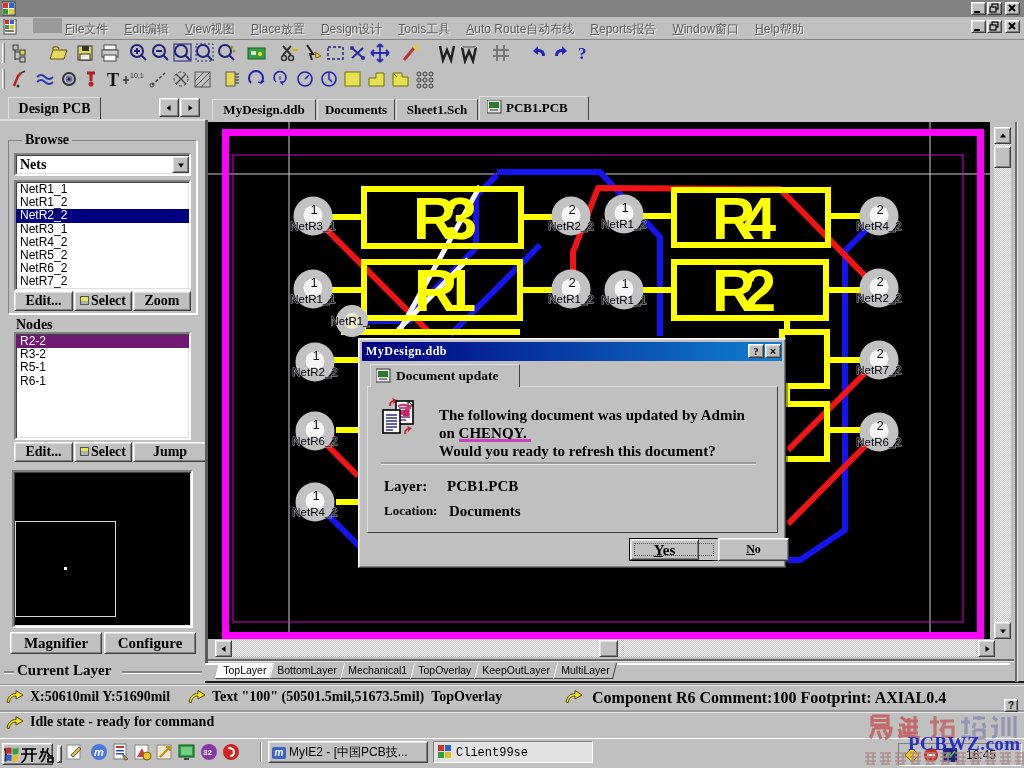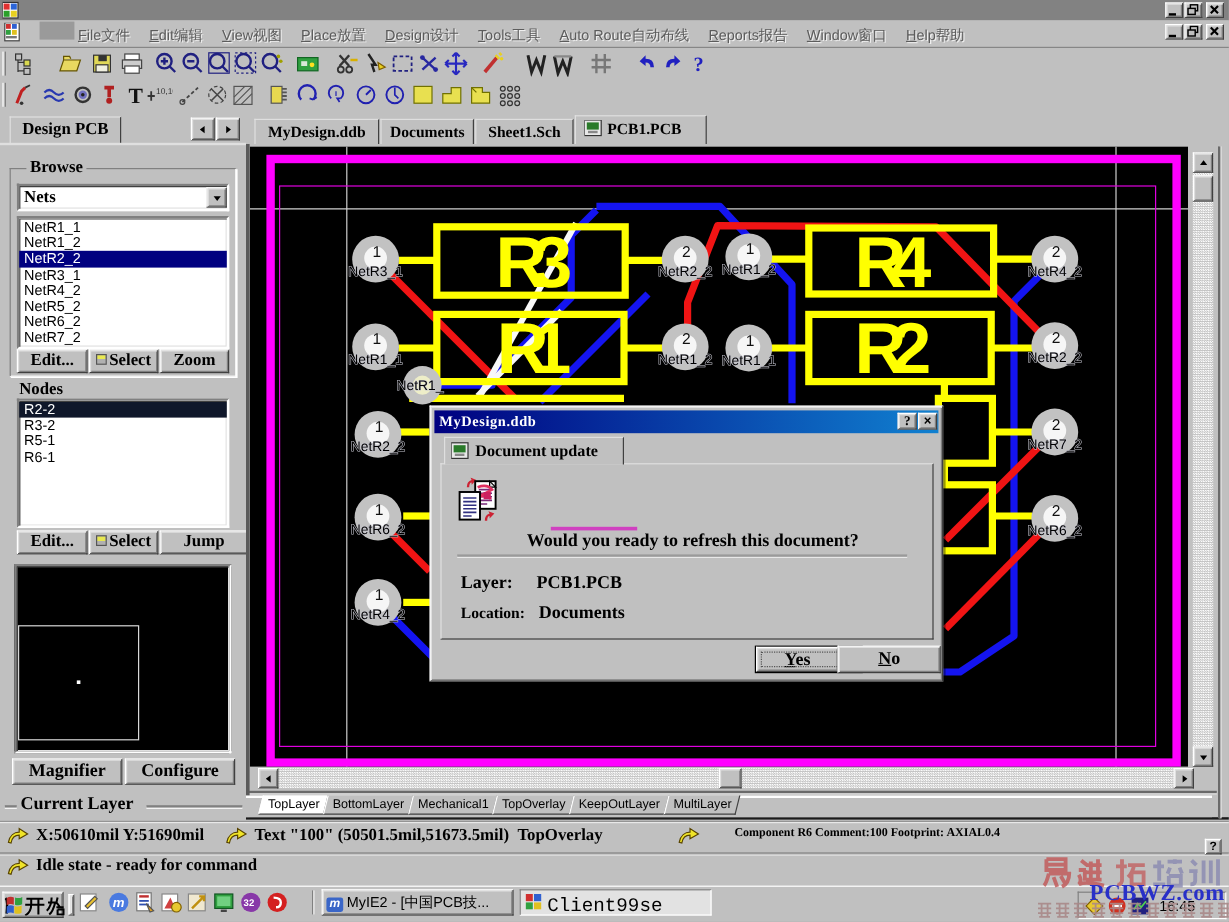--- a/index.html
+++ b/index.html
@@ -270,21 +270,21 @@
       </svg></div>
 
 <div class="ab sunk" style="left:14px;top:180px;width:177px;height:111px;background:#fff;font-size:12px;line-height:13.2px;padding:1px 0 0 4px;color:#000;">
 NetR1_1<br>NetR1_2<br><span style="display:block;background:#000080;color:#fff;margin-left:-4px;padding-left:4px;width:173px;">NetR2_2</span>NetR3_1<br>NetR4_2<br>NetR5_2<br>NetR6_2<br>NetR7_2</div>
 <div class="ab out btn" style="left:14px;top:291px;width:59px;height:20px;font-size:14px;line-height:18px;">Edit...</div>
 <div class="ab out btn" style="left:74px;top:291px;width:58px;height:20px;font-size:14px;line-height:18px;"><span style="display:inline-block;width:9px;height:9px;background:linear-gradient(#e8e850 50%,#b0b0b0 50%);border:1px solid #555;margin-right:2px;"></span>Select</div>
 <div class="ab out btn" style="left:133px;top:291px;width:58px;height:20px;font-size:14px;line-height:18px;">Zoom</div>
 
 <div class="ab bser" style="left:16px;top:317px;font-size:14px;">Nodes</div>
 <div class="ab sunk" style="left:14px;top:332px;width:177px;height:108px;background:#fff;font-size:12px;line-height:13.2px;padding:1px 0 0 4px;color:#000;">
-<span style="display:block;background:#0f172a;color:#fff;margin-left:-4px;padding-left:4px;width:173px;">R2-2</span>R3-2<br>R5-1<br>R6-1</div>
+<span style="display:block;background:#701a75;color:#fff;margin-left:-4px;padding-left:4px;width:173px;">R2-2</span>R3-2<br>R5-1<br>R6-1</div>
 <div class="ab out btn" style="left:14px;top:442px;width:59px;height:20px;font-size:14px;line-height:18px;">Edit...</div>
 <div class="ab out btn" style="left:74px;top:442px;width:58px;height:20px;font-size:14px;line-height:18px;"><span style="display:inline-block;width:9px;height:9px;background:linear-gradient(#e8e850 50%,#b0b0b0 50%);border:1px solid #555;margin-right:2px;"></span>Select</div>
 <div class="ab out btn" style="left:133px;top:442px;width:74px;height:20px;font-size:14px;line-height:18px;">Jump</div>
 
 <div class="ab sunk" style="left:12px;top:470px;width:181px;height:158px;background:#000;"></div>
 <div class="ab" style="left:15px;top:521px;width:101px;height:96px;border:1px solid #d8d8d8;"></div>
 <div class="ab" style="left:64px;top:567px;width:3px;height:3px;background:#fff;"></div>
 <div class="ab out btn" style="left:10px;top:632px;width:92px;height:22px;font-size:15px;line-height:20px;">Magnifier</div>
 <div class="ab out btn" style="left:104px;top:632px;width:92px;height:22px;font-size:15px;line-height:20px;">Configure</div>
 <div class="ab" style="left:4px;top:671px;width:10px;height:2px;background:#808080;box-shadow:0 1px 0 #fff;"></div>
@@ -453,21 +453,21 @@
         <path d="M1 13 C2 7 6 4.5 10 4.5 L10 1.5 L17 6 L10 10 L10 7 C6.5 7 4 9 3.2 13.5 Z" fill="#f0e428" stroke="#584400" stroke-width="1"></path>
       </svg>
       <div class="ab bser" style="left:30px;top:3px;font-size:14px;">X:50610mil Y:51690mil</div>
       <svg class="ab" style="left:188px;top:3px;" width="20" height="15">
         <path d="M1 13 C2 7 6 4.5 10 4.5 L10 1.5 L17 6 L10 10 L10 7 C6.5 7 4 9 3.2 13.5 Z" fill="#f0e428" stroke="#584400" stroke-width="1"></path>
       </svg>
       <div class="ab bser" style="left:212px;top:3px;font-size:14px;">Text "100" (50501.5mil,51673.5mil)&nbsp;&nbsp;TopOverlay</div>
       <svg class="ab" style="left:565px;top:3px;" width="20" height="15">
         <path d="M1 13 C2 7 6 4.5 10 4.5 L10 1.5 L17 6 L10 10 L10 7 C6.5 7 4 9 3.2 13.5 Z" fill="#f0e428" stroke="#584400" stroke-width="1"></path>
       </svg>
-      <div class="ab bser" style="left:612px;top:3px;font-size:10px;">Component R6 Comment:100 Footprint: AXIAL0.4</div>
+      <div class="ab bser" style="left:592px;top:3px;font-size:16px;">Component R6 Comment:100 Footprint: AXIAL0.4</div>
       <div class="ab out" style="left:1004px;top:13px;width:14px;height:13px;background:#c0c0c0;font-size:10px;font-weight:bold;text-align:center;line-height:12px;">?</div>
       <svg class="ab" style="left:6px;top:29px;" width="20" height="15">
         <path d="M1 13 C2 7 6 4.5 10 4.5 L10 1.5 L17 6 L10 10 L10 7 C6.5 7 4 9 3.2 13.5 Z" fill="#f0e428" stroke="#584400" stroke-width="1"></path>
       </svg>
       <div class="ab bser" style="left:30px;top:28px;font-size:14px;">Idle state - ready for command</div>
     </div>
 
 <div class="ab out" style="left:358px;top:338px;width:428px;height:230px;background:#c0c0c0;box-shadow:inset 1px 1px 0 #dfdfdf,inset -1px -1px 0 #808080,2px 2px 0 rgba(0,0,0,0.4);">
 <div class="ab" style="left:3px;top:3px;width:420px;height:19px;background:linear-gradient(90deg,#000080,#1080d0);"></div>
 <div class="ab" style="left:7px;top:5px;font-size:12px;font-weight:bold;color:#fff;font-family:'Liberation Serif',serif;letter-spacing:0.5px;">MyDesign.ddb</div>
@@ -490,31 +490,32 @@
             <path d="M18 10 h11 M18 13 h11 M18 16 h11 M18 19 h11 M18 22 h7"></path>
           </g>
 <path d="M17 8 q8 -3 12 2 q-7 4 -12 6 q9 -2 11 2" stroke="#e03060" stroke-width="2.2" fill="none"></path>
 <rect x="22" y="12" width="6" height="6" fill="#cc2060"></rect>
 <rect x="2" y="12" width="17" height="23" fill="#fff" stroke="#000" stroke-width="1.6"></rect>
 <g stroke="#303080" stroke-width="1.3">
             <path d="M5 17 h11 M5 20 h11 M5 23 h11 M5 26 h11 M5 29 h11 M5 32 h7"></path>
           </g>
 <path d="M23 36 Q23 31 27 30 L26 28 L31 30 L27 34 L27 32 Q25 32 25 36 Z" fill="#cc2233"></path>
 </svg></div>
+<div class="ab bser" style="left:80px;top:67px;font-size:15px;line-height:18px;">The following document was updated by Admin<br>on CHENQY.</div>
 <div class="ab" style="left:100px;top:100px;width:72px;height:3px;background:#d040c0;"></div>
 <div class="ab bser" style="left:80px;top:104px;font-size:15px;">Would you ready to refresh this document?</div>
 <div class="ab" style="left:22px;top:123px;width:375px;height:2px;background:#9a9a9a;box-shadow:0 1px 0 #e8e8e8;"></div>
 <div class="ab bser" style="left:25px;top:139px;font-size:15px;">Layer:</div>
 <div class="ab bser" style="left:88px;top:139px;font-size:15px;">PCB1.PCB</div>
 <div class="ab bser" style="left:25px;top:164px;font-size:13px;">Location:</div>
 <div class="ab bser" style="left:90px;top:164px;font-size:15px;">Documents</div>
 <div class="ab btn" style="left:270px;top:199px;width:90px;height:23px;border:1px solid #000;font-size:15px;">
         <div class="out" style="width:69px;height:21px;line-height:20px;"><span style="position:absolute;left:4px;top:4px;right:4px;bottom:4px;border:1px dotted #555;"></span><u>Y</u>es</div>
       </div>
-<div class="ab out btn" style="left:339px;top:199px;width:86px;height:23px;font-size:15px;line-height:21px;"><u>N</u>o</div>
+<div class="ab out btn" style="left:359px;top:199px;width:71px;height:23px;font-size:12px;line-height:21px;"><u>N</u>o</div>
 </div>
 
 <div class="ab" style="left:0;top:738px;width:1024px;height:30px;background:#c0c0c0;border-top:1px solid #fff;"></div>
 <div class="ab" id="task" style="left:0;top:740px;width:1024px;height:26px;">
       <div class="ab out btn" style="left:2px;top:3px;width:51px;height:22px;"><svg width="51" height="18" style="margin-top:1px;" viewBox="0 0 51 18">
           <g transform="translate(0,1) rotate(-4 8 8)">
             <path d="M2 2 q2 2 0 13" stroke="#000" stroke-width="2" fill="none"></path>
             <path d="M3 2 q3 -1.5 6 0 l-0.5 6 q-3 -1.5 -6 0 z" fill="#c03030"></path>
             <path d="M10 2 q3 1.5 6 0 l-0.5 6 q-3 1.5 -6 0 z" fill="#30a040"></path>
             <path d="M2.5 9 q3 -1.5 6 0 l-0.5 6 q-3 -1.5 -6 0 z" fill="#3060d0"></path>
@@ -565,21 +566,21 @@
         </svg></div>
       <div class="ab" style="left:260px;top:2px;width:2px;height:20px;border-left:1px solid #808080;border-right:1px solid #fff;"></div>
       <div class="ab out" style="left:268px;top:1px;width:160px;height:22px;background:#c0c0c0;font-size:12px;line-height:20px;white-space:nowrap;overflow:hidden;"><span style="display:inline-block;width:14px;height:12px;background:#3a66c8;border-radius:2px;color:#fff;font-size:10px;text-align:center;line-height:12px;margin:0 3px;font-style:italic;font-weight:bold;">m</span>MyIE2 - [中国PCB技...</div>
       <div class="ab in1" style="left:433px;top:1px;width:160px;height:22px;background:#e2e2e2;overflow:hidden;">
         <svg class="ab" style="left:4px;top:3px;" width="14" height="13">
           <rect x="0" y="0" width="6" height="6" fill="#d03030"></rect>
           <rect x="7" y="0" width="6" height="6" fill="#3060d0"></rect>
           <rect x="0" y="7" width="6" height="6" fill="#30a040"></rect>
           <rect x="7" y="7" width="6" height="6" fill="#e0c020"></rect>
         </svg>
-        <span class="ab" style="left:22px;top:4px;font-size:16px;font-family:'Liberation Mono',monospace;">Client99se</span>
+        <span class="ab" style="left:22px;top:4px;font-size:12px;font-family:'Liberation Mono',monospace;">Client99se</span>
       </div>
     </div>
 
 <div class="ab" id="tray" style="left:898px;top:743px;width:124px;height:24px;z-index:40;">
       <div class="ab in1" style="left:0;top:0;width:124px;height:23px;background:#c0c0c0;"></div>
       <svg class="ab" style="left:6px;top:4px;" width="16" height="16">
         <path d="M8 1 L15 8 L8 15 L1 8 Z" fill="#e8c830" stroke="#806000"></path>
       </svg>
       <svg class="ab" style="left:25px;top:4px;" width="16" height="16">
         <circle cx="8" cy="8" r="7" fill="#d03020"></circle>

